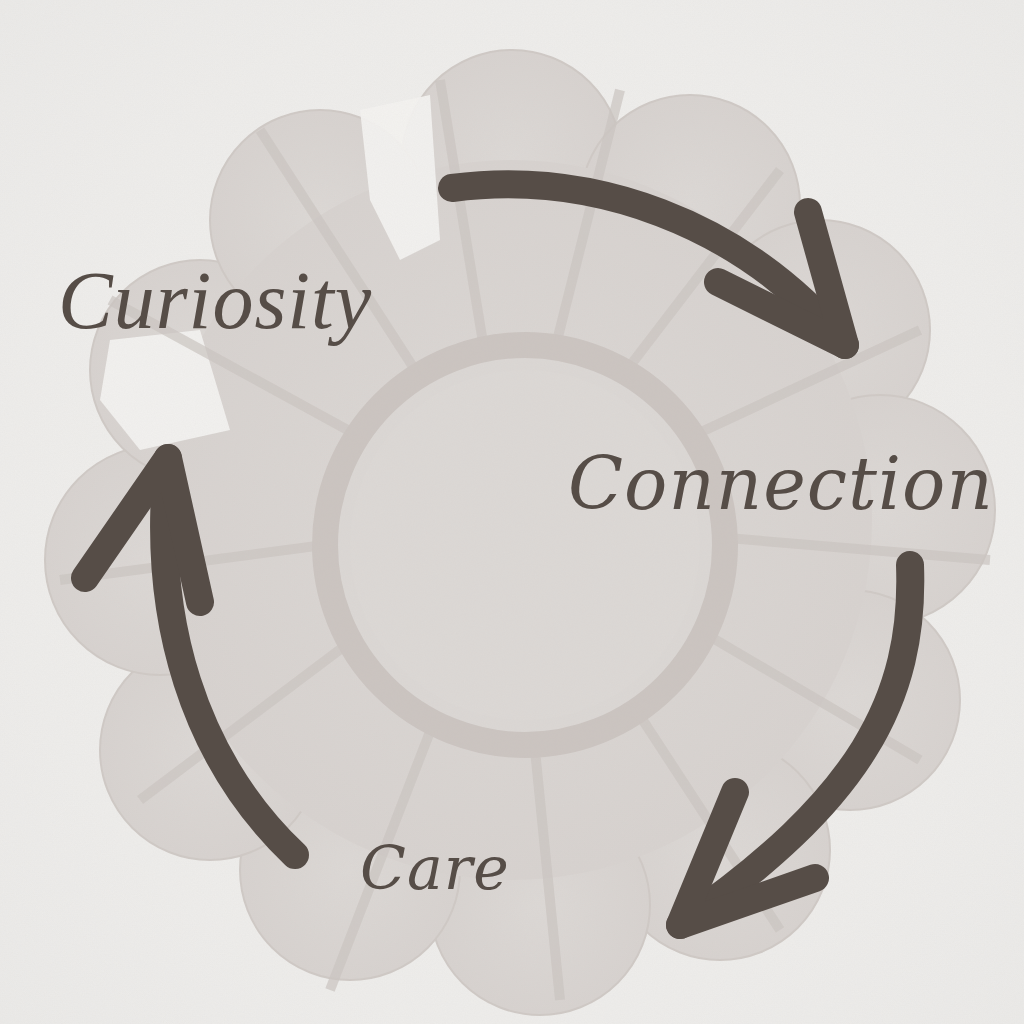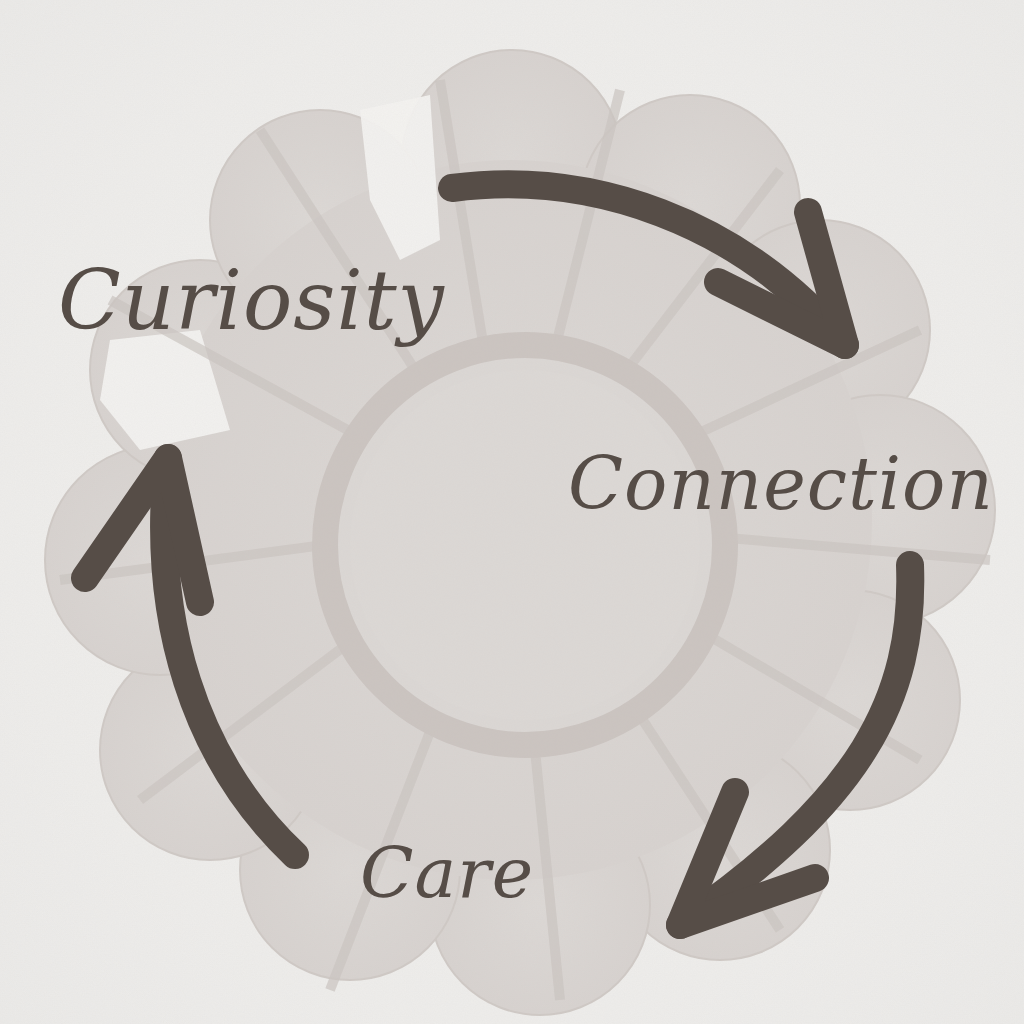--- a/index.html
+++ b/index.html
@@ -25,23 +25,23 @@
     }
     .label {
       position: absolute;
       font-family: "DejaVu Serif", "Liberation Serif", serif;
       font-style: italic;
       color: #564d47;
       white-space: nowrap;
       line-height: 1;
       letter-spacing: 1px;
     }
-    .label-curiosity { left: 58px;  top: 260px; font-size: 82px; }
+    .label-curiosity { left: 58px;  top: 260px; font-size: 82px; font-family: Liberation Serif, serif; }
     .label-connection { left: 568px; top: 448px; font-size: 72px; }
-    .label-care { left: 360px; top: 838px; font-size: 70px; text-align: right; }
+    .label-care { left: 360px; top: 838px; font-size: 60px; text-align: right; }
   </style>
 </head>
 <body>
 
 <div class="canvas">
 
   <svg class="bg" viewBox="0 0 1024 1024">
     <defs>
       <filter id="grain" x="0" y="0" width="100%" height="100%">
         <feTurbulence type="fractalNoise" baseFrequency="0.9" numOctaves="2" seed="3" result="n"></feTurbulence>

